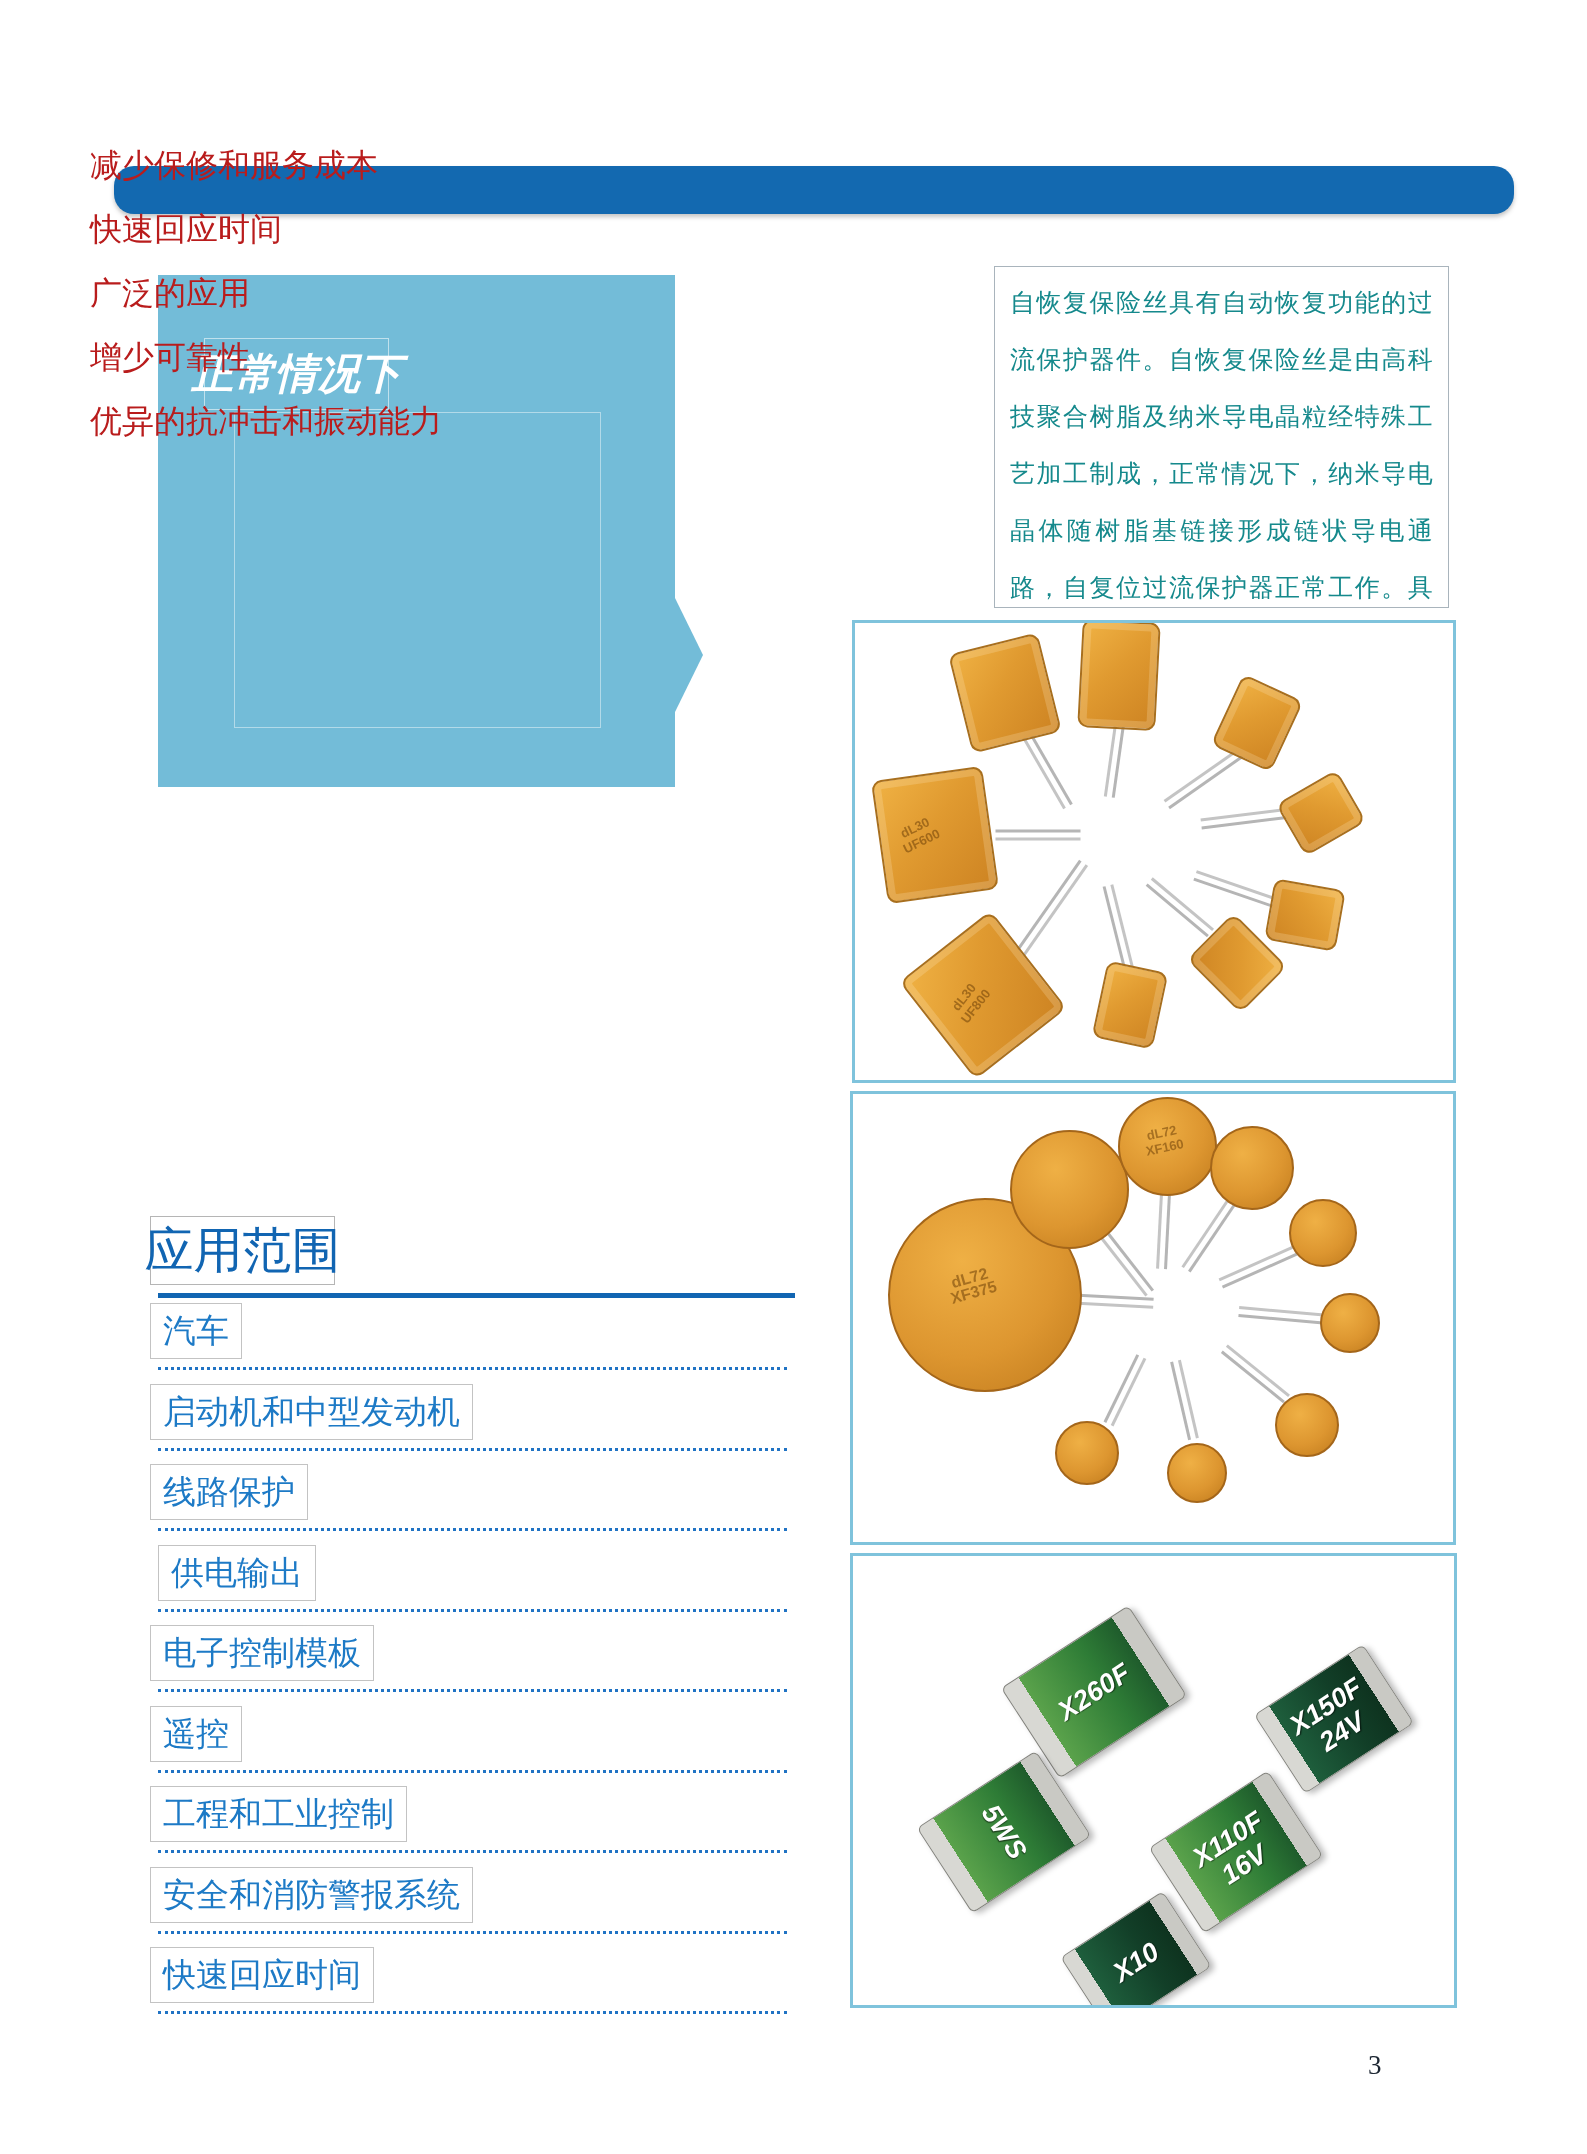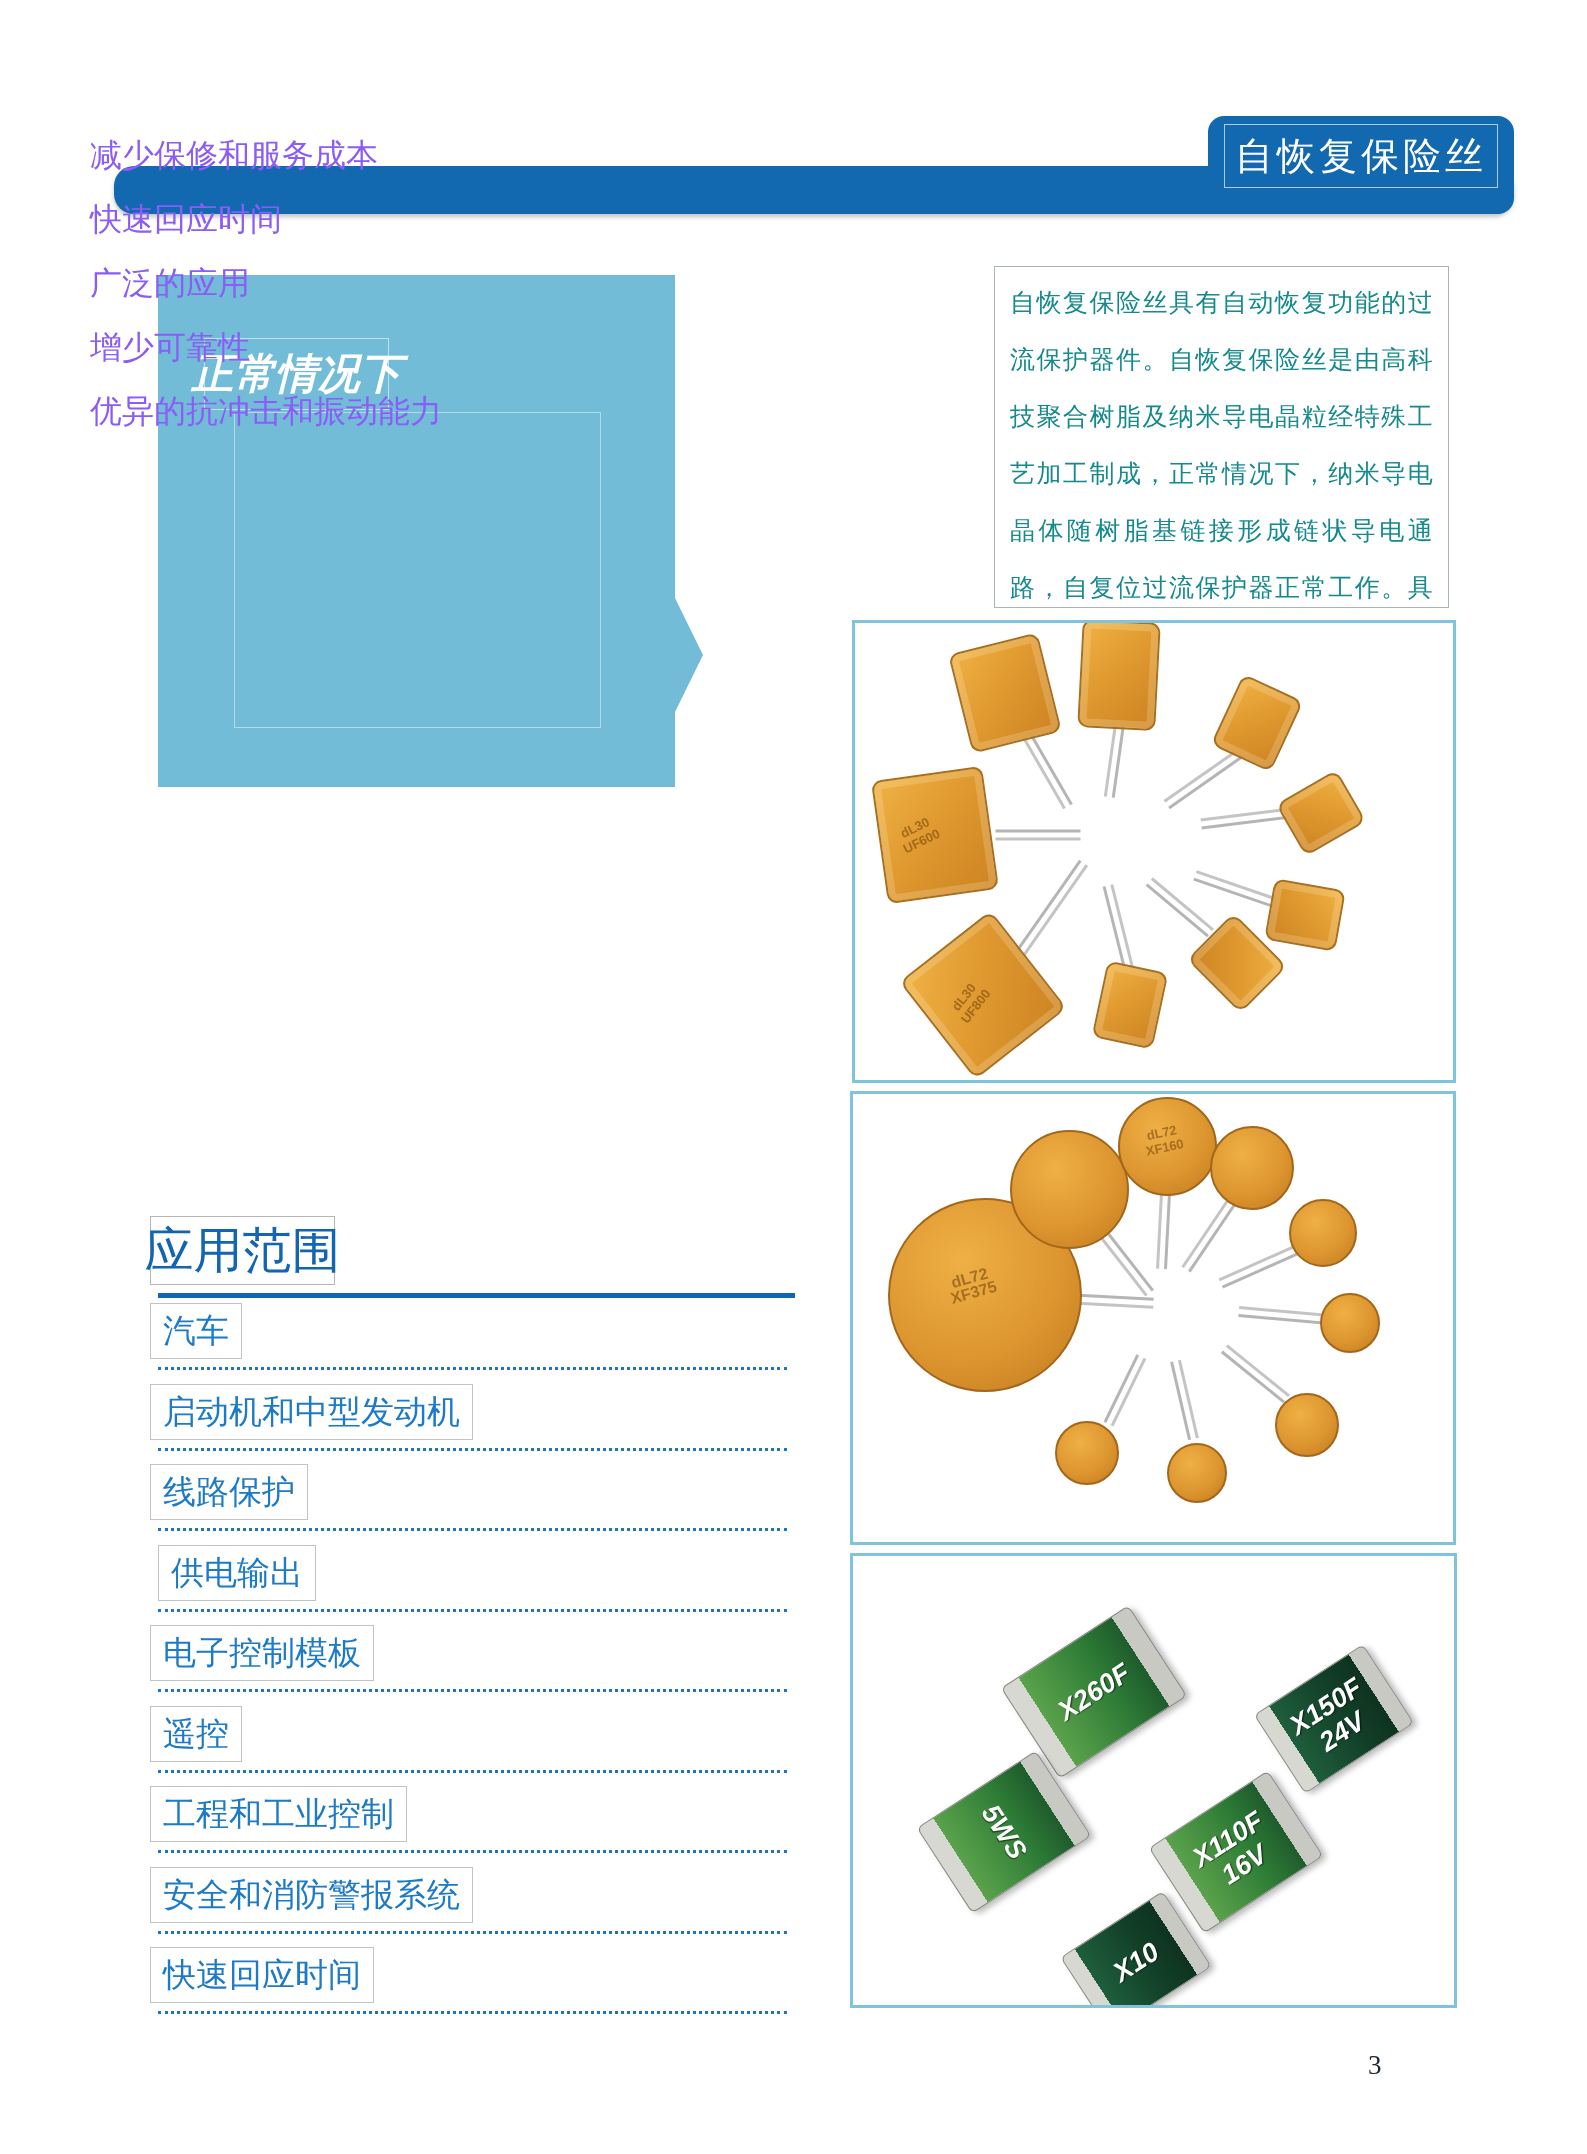--- a/index.html
+++ b/index.html
@@ -22,21 +22,21 @@
   .feature-arrow{position:absolute;left:675px;top:598px;width:0;height:0;
                  border-top:57px solid transparent;border-bottom:57px solid transparent;
                  border-left:28px solid #73bcd8;}
   .feature-title-box{position:absolute;left:46px;top:63px;width:183px;height:70px;
                      border:1px solid rgba(255,255,255,.55);
                      display:flex;align-items:center;justify-content:center;}
   .feature-title{color:#ffffff;font-size:42px;font-weight:bold;font-style:italic;white-space:nowrap;}
   .feature-list-box{position:absolute;left:76px;top:137px;width:365px;height:314px;
                     border:1px solid rgba(255,255,255,.45);}
   .feature-list{position:absolute;left:76px;top:134px;width:380px;margin:0;padding:0;list-style:none;}
-  .feature-list li{height:64px;display:flex;align-items:flex-start;color:#8b5cf6;font-size:32px;}
+  .feature-list li{height:64px;display:flex;align-items:center;color:#b91c1c;font-size:32px;}
   .bullet-dot{width:14px;height:14px;border-radius:50%;background:#ffffff;
               margin-left:-22px;margin-right:22px;flex:0 0 auto;}
 
   
   .description-box{position:absolute;left:994px;top:266px;width:455px;height:342px;
                    border:1px solid #a9b4bc;box-sizing:border-box;}
   .description-text{margin:7px 15px;color:#15898c;font-size:25px;line-height:57px;
                     letter-spacing:.3px;text-align:justify;}
 
   
@@ -78,25 +78,20 @@
   
   .page-number{position:absolute;left:1368px;top:2050px;color:#1d2733;
                font-family:"Liberation Serif",serif;font-size:27px;}
 </style>
 </head>
 <body>
 
 <div id="page">
 
   <div class="banner-bar"></div>
-  <div class="banner-tab">
-    <div class="tab-inner">
-      <span class="tab-title">自恢复保险丝</span>
-    </div>
-  </div>
 
   <div class="feature-panel">
     <div class="feature-title-box">
       <span class="feature-title">正常情况下</span>
     </div>
     <div class="feature-list-box"></div>
   </div>
   <div class="feature-arrow"></div>
   <ul class="feature-list">
     <li>

